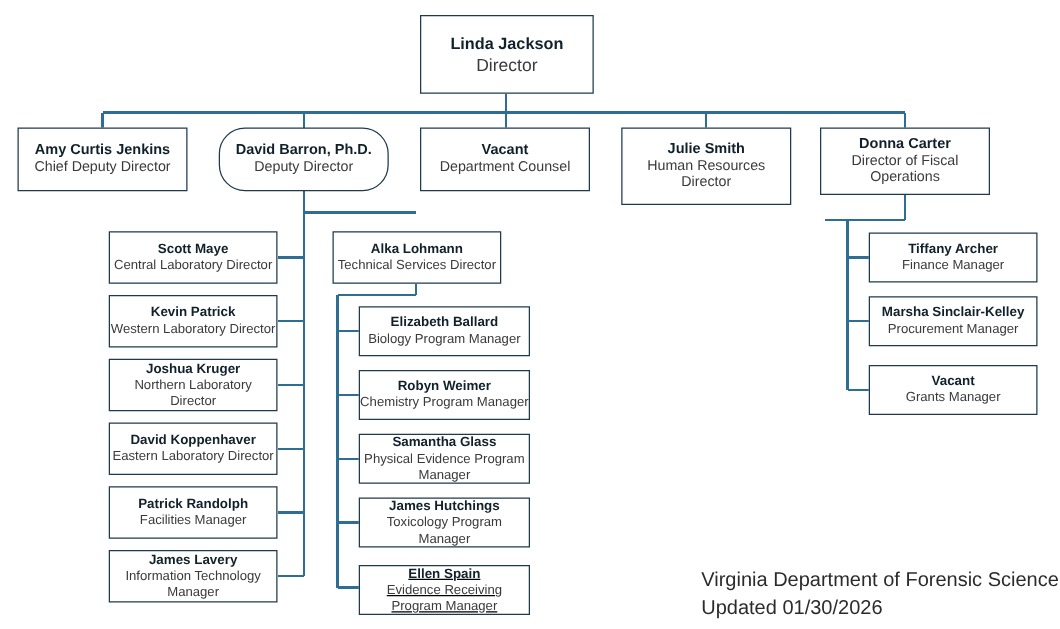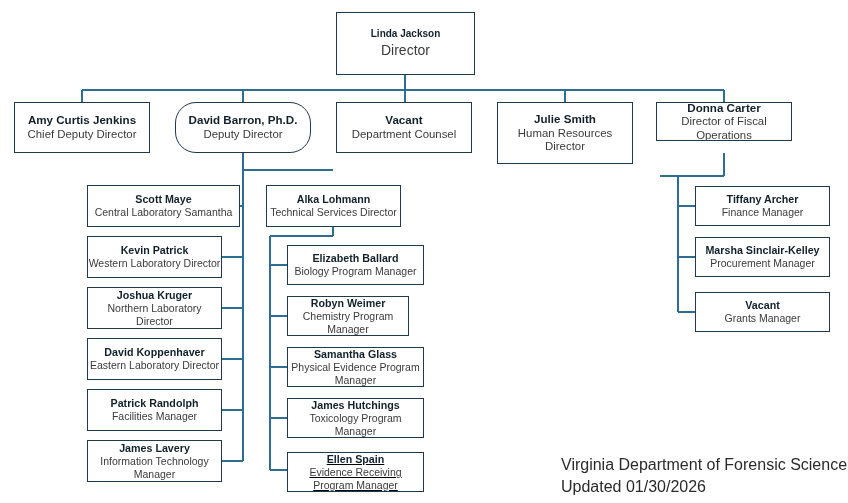--- a/index.html
+++ b/index.html
@@ -14,21 +14,21 @@
 
   .node{position:absolute;box-sizing:border-box;
         border:1.6px solid #1f3a4d;background:#ffffff;
         display:flex;flex-direction:column;align-items:center;
         justify-content:center;text-align:center;z-index:3;
         line-height:1.18;}
   .node .nm{font-weight:bold;color:#11212b;}
   .node .ti{color:#3a3a3a;}
 
   .lvl0{font-size:14.5px;}
-  .lvl0 .nm{font-size:10px;}
+  .lvl0 .nm{font-size:13px;}
   .lvl0 .ti{font-size:14px;margin-top:2px;}
 
   .lvl1{font-size:11.5px;}
   .lvl1 .nm{font-size:11.6px;}
   .lvl1 .ti{font-size:11.4px;margin-top:1px;}
 
   .lvl2{font-size:10.6px;}
   .lvl2 .nm{font-size:10.7px;}
   .lvl2 .ti{font-size:10.5px;margin-top:0.5px;}
 
@@ -103,28 +103,28 @@
   <div class="node lvl1" style="left:336px;top:102px;width:136px;height:51px;">
     <div class="nm">Vacant</div>
     <div class="ti">Department Counsel</div>
   </div>
 
   <div class="node lvl1" style="left:497px;top:102px;width:136px;height:62px;padding:0 6px;">
     <div class="nm">Julie Smith</div>
     <div class="ti">Human Resources Director</div>
   </div>
 
-  <div class="node lvl1" style="left:656px;top:102px;width:136px;height:39px;padding:0 6px;">
+  <div class="node lvl1" style="left:656px;top:102px;width:136px;height:54px;padding:0 6px;">
     <div class="nm">Donna Carter</div>
     <div class="ti">Director of Fiscal Operations</div>
   </div>
 
-  <div class="node lvl2" style="left:87px;top:185px;width:153px;height:42px;">
+  <div class="node lvl2" style="left:87px;top:185px;width:135px;height:42px;">
     <div class="nm">Scott Maye</div>
-    <div class="ti">Central Laboratory Samantha</div>
+    <div class="ti">Central Laboratory Director</div>
   </div>
 
   <div class="node lvl2" style="left:87px;top:236px;width:135px;height:42px;">
     <div class="nm">Kevin Patrick</div>
     <div class="ti">Western Laboratory Director</div>
   </div>
 
   <div class="node lvl2" style="left:87px;top:287px;width:135px;height:42px;">
     <div class="nm">Joshua Kruger</div>
     <div class="ti">Northern Laboratory Director</div>
@@ -148,21 +148,21 @@
   <div class="node lvl2" style="left:266px;top:185px;width:135px;height:42px;">
     <div class="nm">Alka Lohmann</div>
     <div class="ti">Technical Services Director</div>
   </div>
 
   <div class="node lvl2" style="left:287px;top:245px;width:137px;height:40px;">
     <div class="nm">Elizabeth Ballard</div>
     <div class="ti">Biology Program Manager</div>
   </div>
 
-  <div class="node lvl2" style="left:287px;top:296px;width:122px;height:40px;">
+  <div class="node lvl2" style="left:287px;top:296px;width:137px;height:40px;">
     <div class="nm">Robyn Weimer</div>
     <div class="ti">Chemistry Program Manager</div>
   </div>
 
   <div class="node lvl2" style="left:287px;top:347px;width:137px;height:40px;">
     <div class="nm">Samantha Glass</div>
     <div class="ti">Physical Evidence Program Manager</div>
   </div>
 
   <div class="node lvl2" style="left:287px;top:398px;width:137px;height:40px;">

